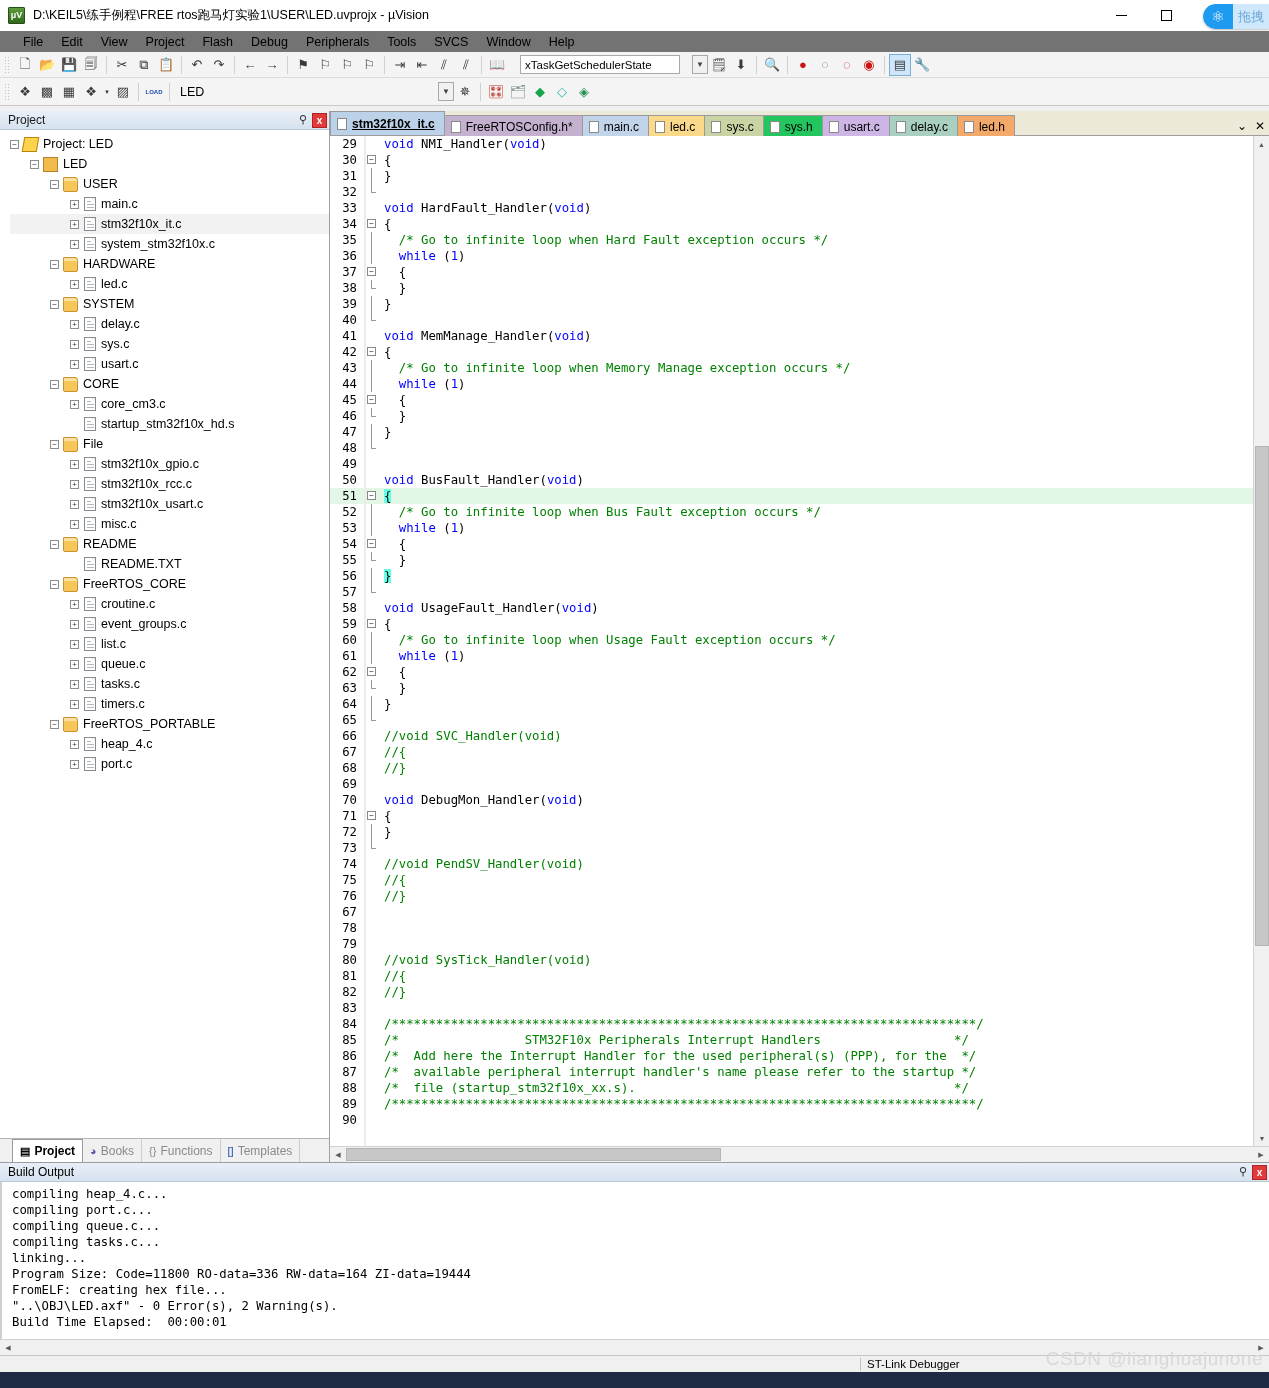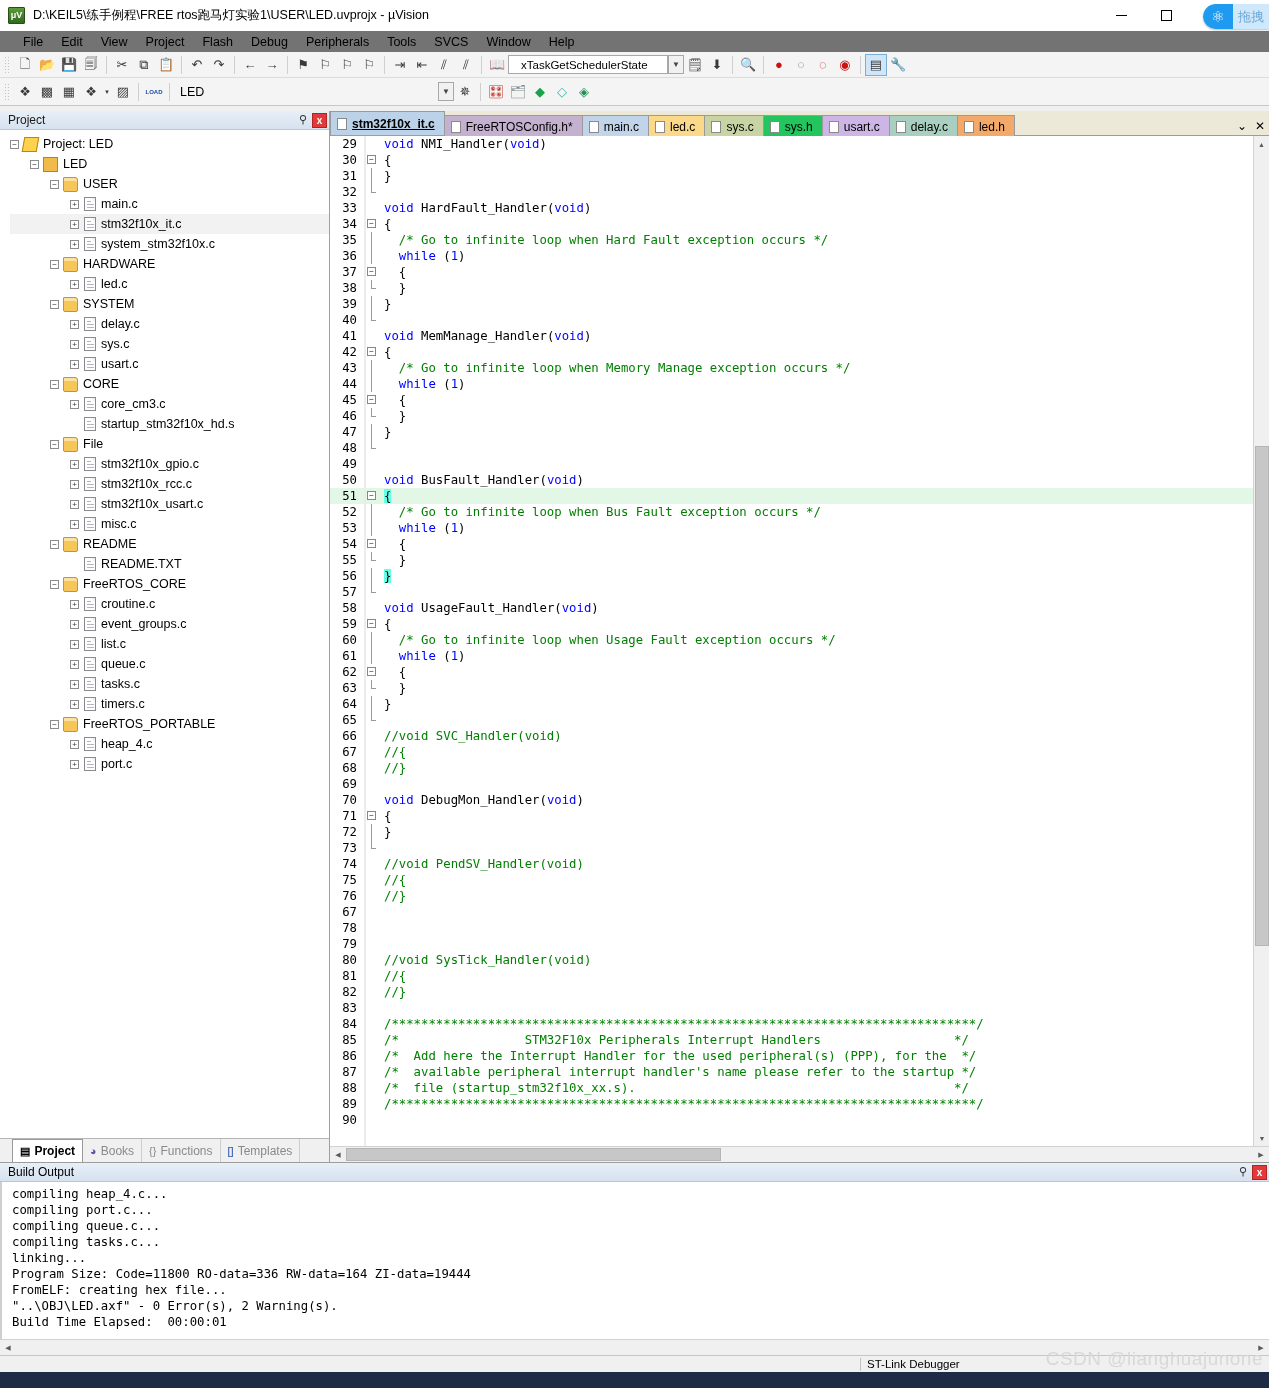--- a/index.html
+++ b/index.html
@@ -55,21 +55,21 @@
   .grip { width:7px; height:18px; margin-right:3px; flex:none;
     background-image:radial-gradient(#b8b8b8 40%, transparent 41%);
     background-size:3px 3px; opacity:.85; }
   .tb-btn {
     width:22px; height:22px; display:flex; align-items:center; justify-content:center;
     font-size:13px; cursor:default; flex:none; color:#3a3a3a; position:relative;
   }
   .tb-sep { width:1px; height:18px; background:#cfcfcf; margin:0 4px; flex:none; }
   .tb-combo {
     height:19px; width:160px; border:1px solid #a8a8a8; background:#fff; font-size:11.5px;
-    display:flex; align-items:center; padding-left:12px; margin:0 0; flex:none; color:#000;
+    display:flex; align-items:center; padding-left:4px; margin:0 12px; flex:none; color:#000;
   }
   .combo-arrow {
     width:16px; height:19px; border:1px solid #a8a8a8; background:#f1f1f1;
     display:flex; align-items:center; justify-content:center; font-size:8px; color:#444; flex:none;
   }
   .tb-btn.active { background:#cfe6fa; border:1px solid #7aaed6; }
   .proj-name { font-size:12.5px; color:#000; width:124px; padding-left:6px; }
 
   
   .main { position:absolute; top:111px; left:0; right:0; bottom:226px; display:flex; }

